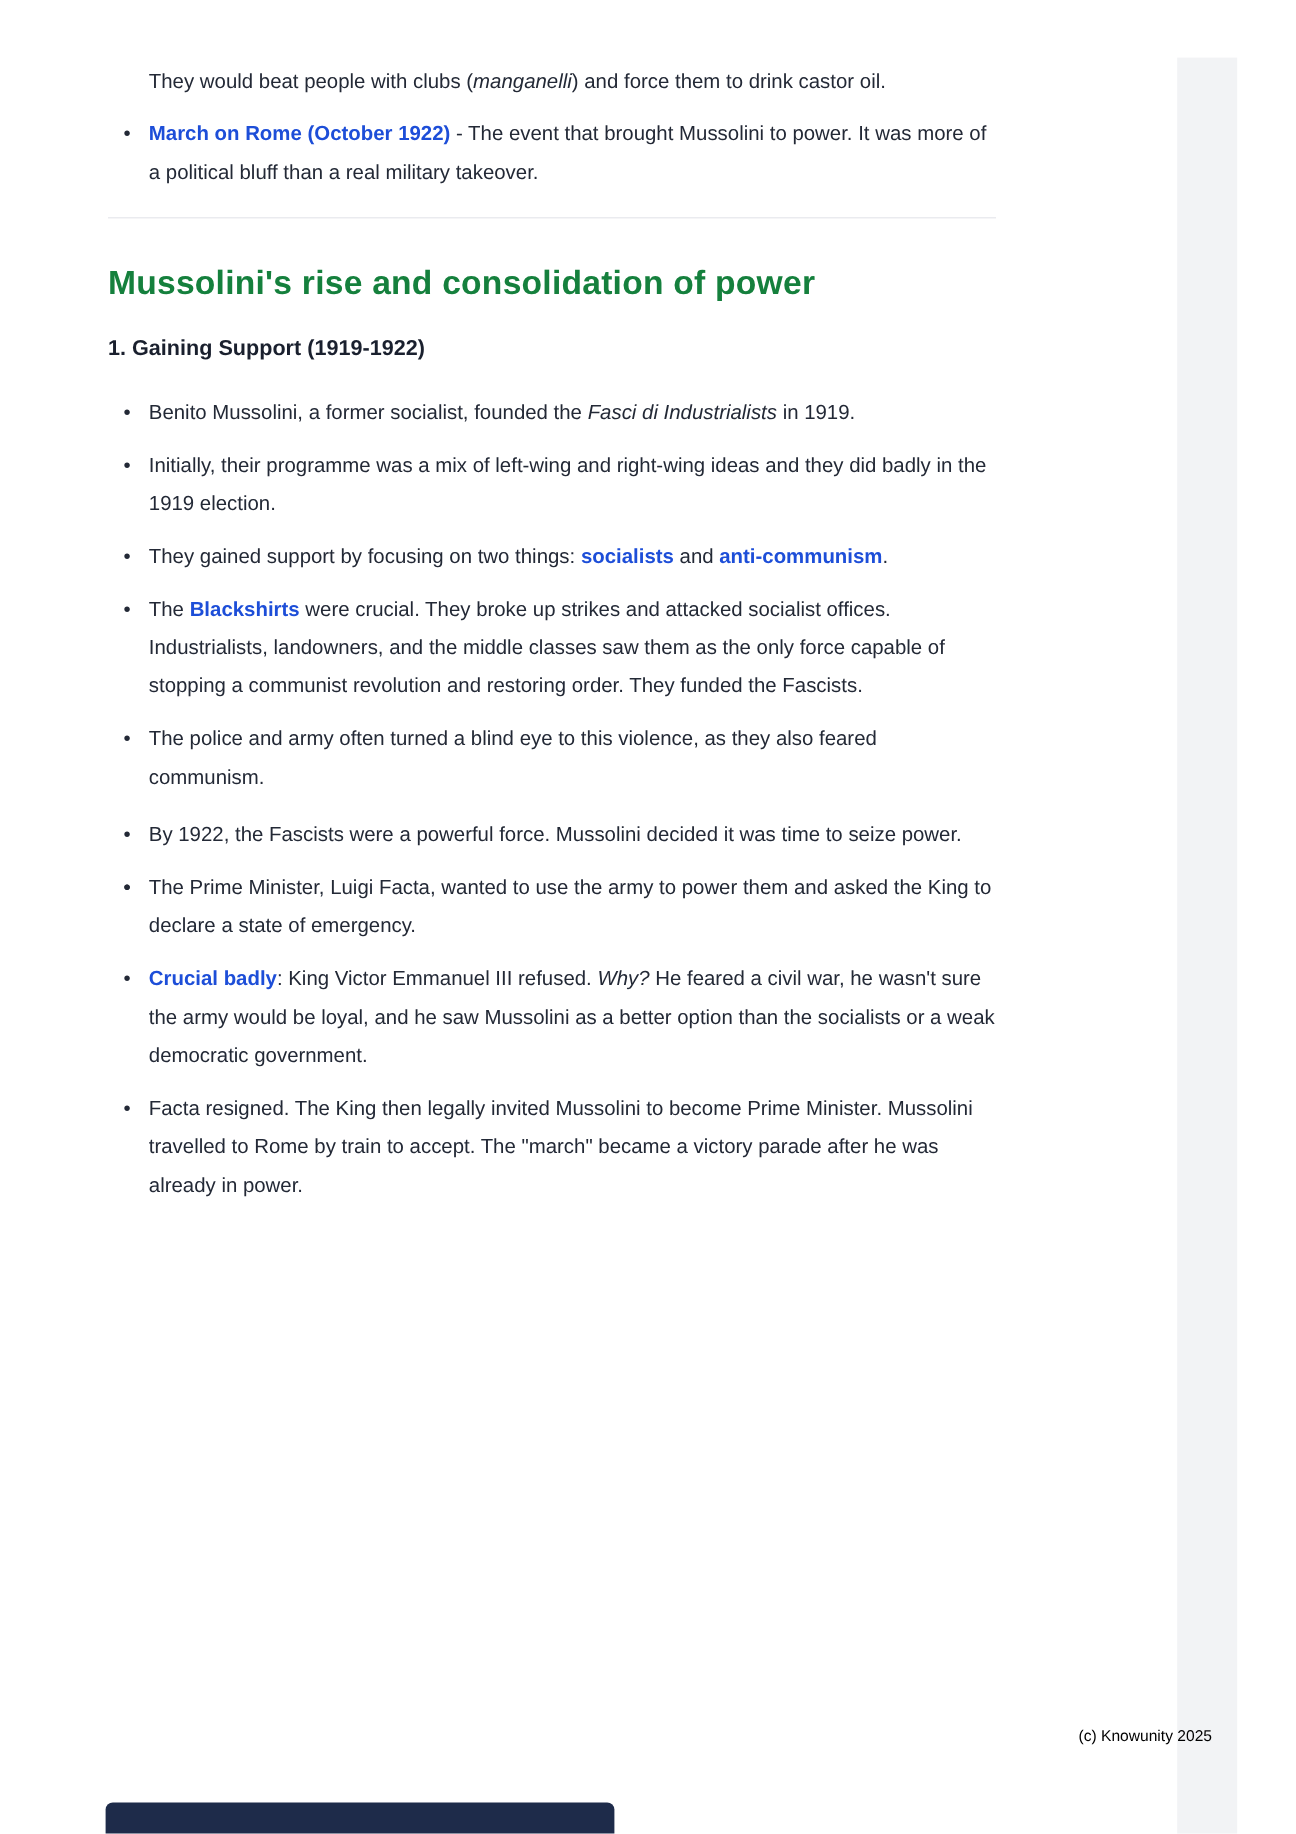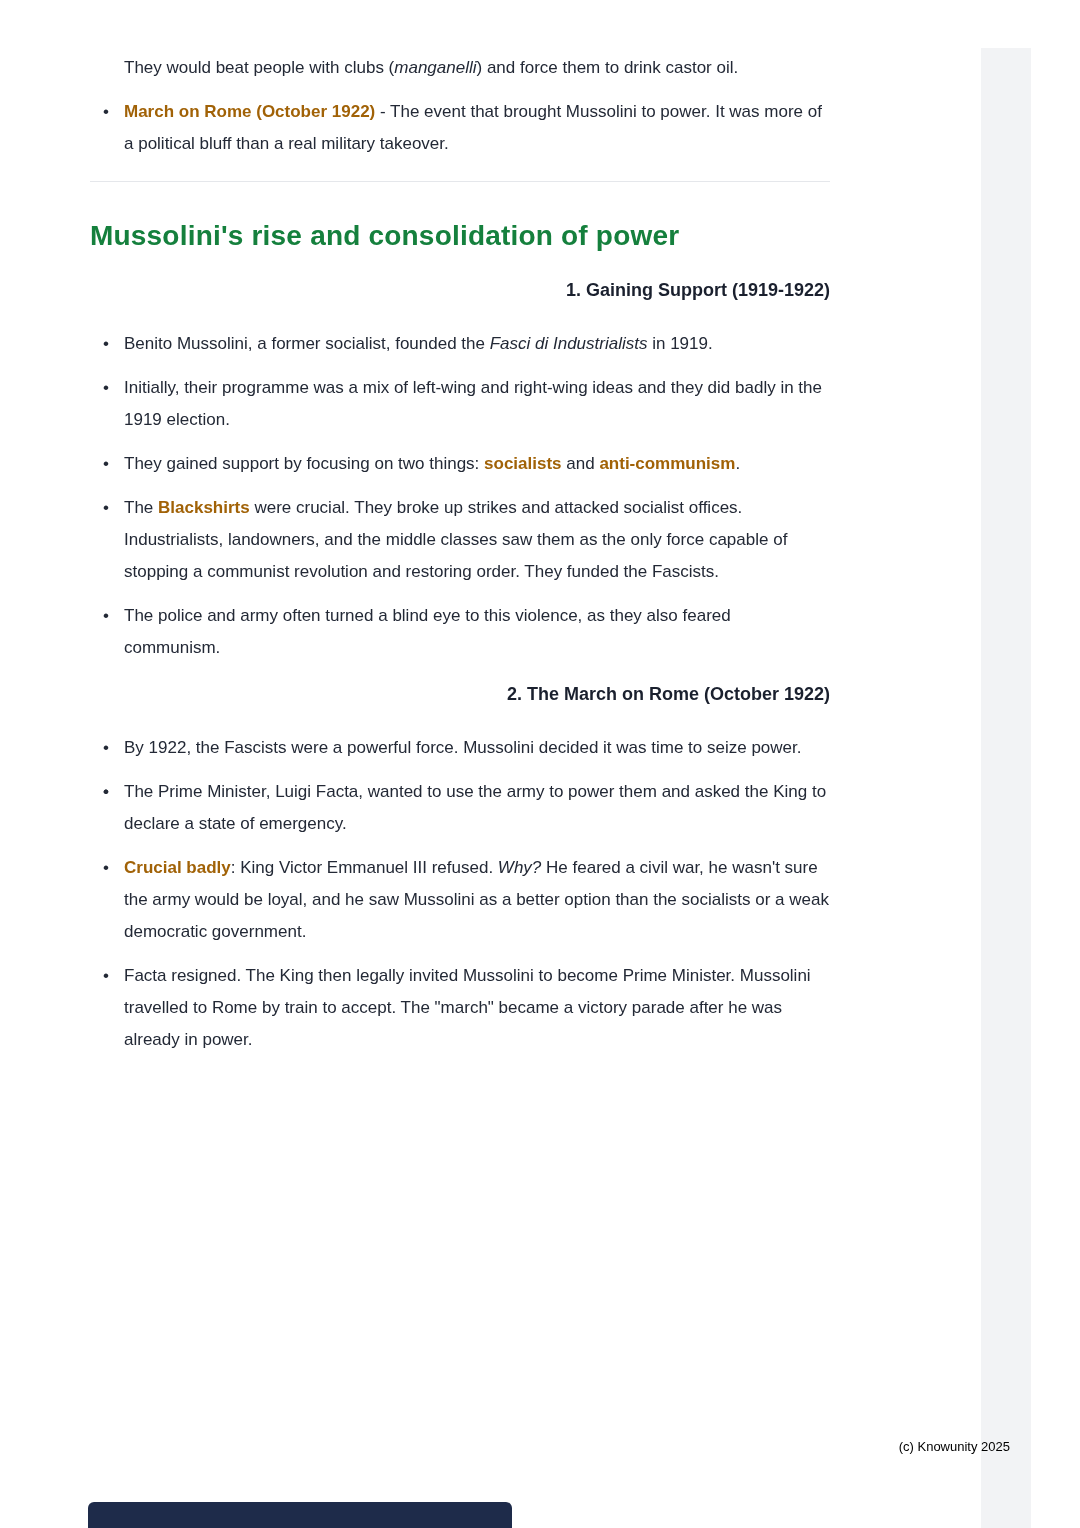--- a/index.html
+++ b/index.html
@@ -25,21 +25,21 @@
 
   .content {
     position: absolute;
     left: 90px;
     top: 52px;
     width: 740px;
     font-size: 17px;
     line-height: 32px;
   }
 
-  .b { font-weight: 700; color: #a16207; text-align: center; }
+  .b { font-weight: 700; color: #1d4ed8; text-align: center; }
   .i { font-style: italic; }
 
   p.cont { padding-left: 34px; margin-bottom: 12px; }
 
   ul.blist { list-style: none; margin-bottom: 16px; }
   ul.blist li { position: relative; padding-left: 34px; margin-bottom: 12px; }
   ul.blist .marker { position: absolute; left: 13px; top: 0; }
 
   hr.divider {
     border: none;
@@ -57,21 +57,20 @@
   }
 
   p.intro { margin-bottom: 28px; }
 
   h2.sub {
     font-size: 18px;
     line-height: 28px;
     font-weight: 700;
     color: #1a202e;
     margin: 0 0 24px 0;
-    text-align: right;
   }
 
   .footer-credit {
     position: absolute;
     top: 1438px;
     right: 70px;
     font-size: 13px;
     line-height: 18px;
     color: #000000;
     z-index: 2;
@@ -112,21 +111,20 @@
       <ul class="blist">
           <li><span class="marker">•</span><span class="li-body"><span>Benito Mussolini, a former socialist, founded the </span><span class="i">Fasci di Industrialists</span><span> in 1919.</span></span></li>
           <li><span class="marker">•</span><span class="li-body"><span>Initially, their programme was a mix of left-wing and right-wing ideas and they did badly in the 1919 election.</span></span></li>
           <li><span class="marker">•</span><span class="li-body"><span>They gained support by focusing on two things: </span><span class="b">socialists</span><span> and </span><span class="b">anti-communism</span><span>.</span></span></li>
           <li><span class="marker">•</span><span class="li-body"><span>The </span><span class="b">Blackshirts</span><span> were crucial. They broke up strikes and attacked socialist offices. Industrialists, landowners, and the middle classes saw them as the only force capable of stopping a communist revolution and restoring order. They funded the Fascists.</span></span></li>
           <li><span class="marker">•</span><span class="li-body"><span>The police and army often turned a blind eye to this violence, as they also feared communism.</span></span></li>
         </ul>
     </section>
 
     <section>
-      <h2 class="sub">2. The March on Rome (October 1922)</h2>
       <ul class="blist">
           <li><span class="marker">•</span><span class="li-body"><span>By 1922, the Fascists were a powerful force. Mussolini decided it was time to seize power.</span></span></li>
           <li><span class="marker">•</span></li>
           <li><span class="marker">•</span><span class="li-body"><span>The Prime Minister, Luigi Facta, wanted to use the army to power them and asked the King to declare a state of emergency.</span></span></li>
           <li><span class="marker">•</span><span class="li-body"><span class="b">Crucial badly</span><span>: King Victor Emmanuel III refused. </span><span class="i">Why?</span><span> He feared a civil war, he wasn't sure the army would be loyal, and he saw Mussolini as a better option than the socialists or a weak democratic government.</span></span></li>
           <li><span class="marker">•</span><span class="li-body"><span>Facta resigned. The King then legally invited Mussolini to become Prime Minister. Mussolini travelled to Rome by train to accept. The "march" became a victory parade after he was already in power.</span></span></li>
         </ul>
     </section>
 
   </main>

